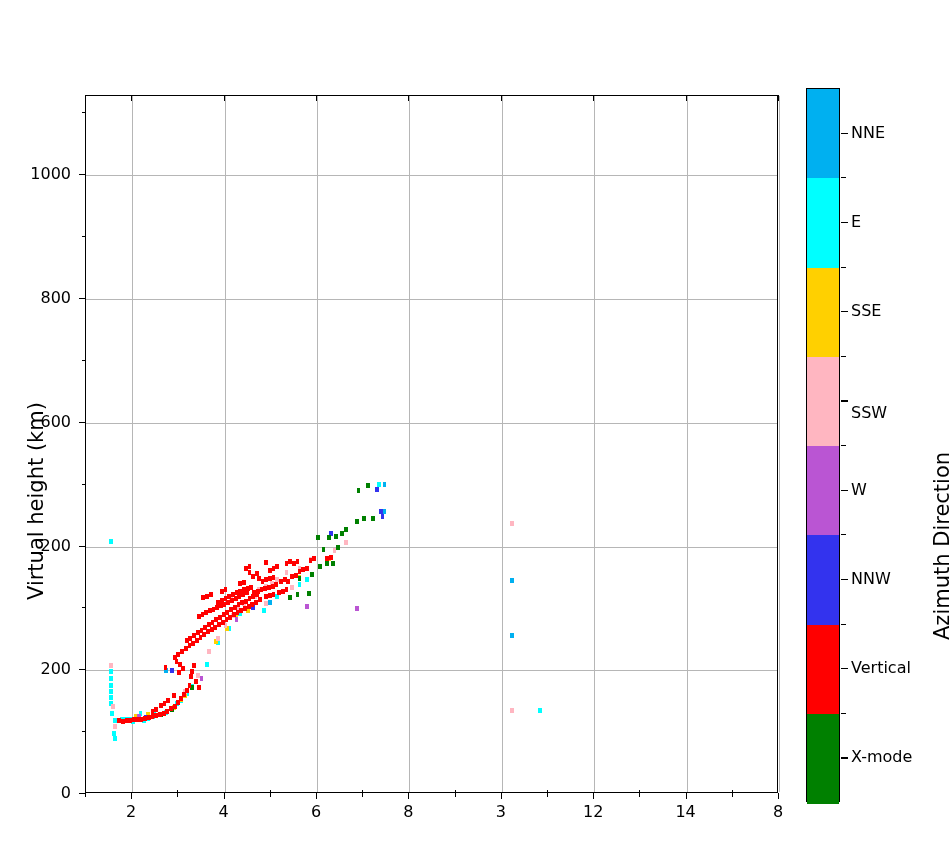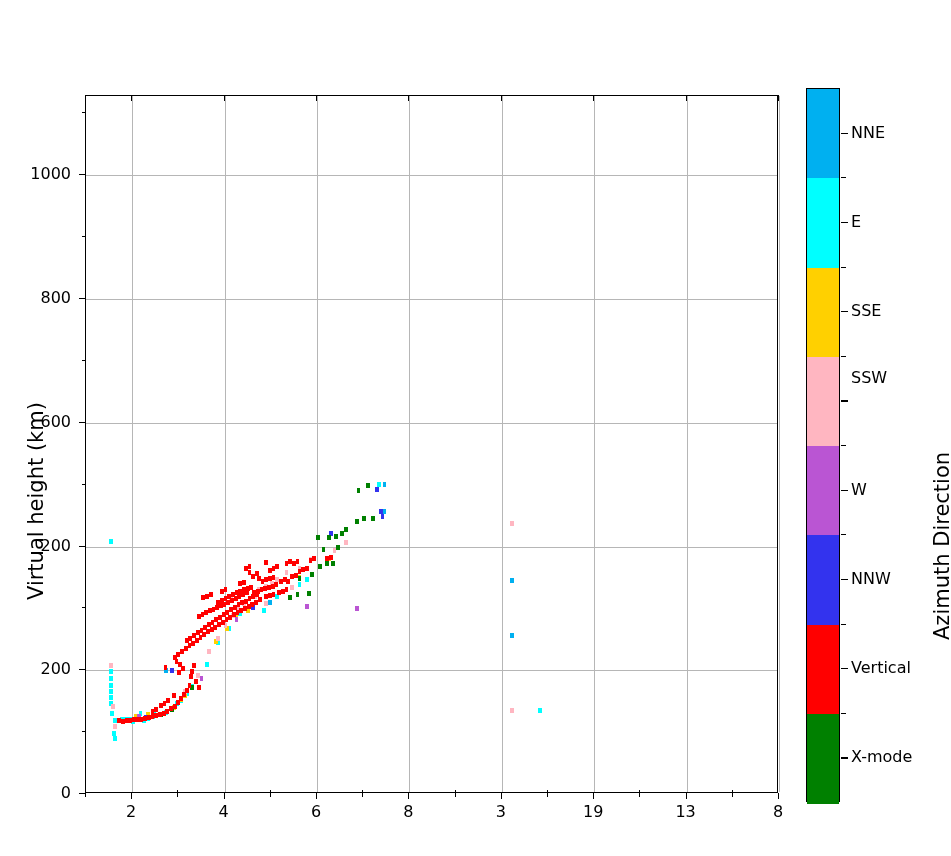--- a/index.html
+++ b/index.html
@@ -372,24 +372,24 @@
       <div class="tick-x maj" style="left: 316px; top: 95px;"></div>
       <div class="lab-x" style="left: 286px; top: 802px;">6</div>
       <div class="tick-x maj" style="left: 408.4px; top: 793px;"></div>
       <div class="tick-x maj" style="left: 408.4px; top: 95px;"></div>
       <div class="lab-x" style="left: 378.4px; top: 802px;">8</div>
       <div class="tick-x maj" style="left: 500.8px; top: 793px;"></div>
       <div class="tick-x maj" style="left: 500.8px; top: 95px;"></div>
       <div class="lab-x" style="left: 470.8px; top: 802px;">3</div>
       <div class="tick-x maj" style="left: 593.2px; top: 793px;"></div>
       <div class="tick-x maj" style="left: 593.2px; top: 95px;"></div>
-      <div class="lab-x" style="left: 563.2px; top: 802px;">19</div>
+      <div class="lab-x" style="left: 563.2px; top: 802px;">12</div>
       <div class="tick-x maj" style="left: 685.6px; top: 793px;"></div>
       <div class="tick-x maj" style="left: 685.6px; top: 95px;"></div>
-      <div class="lab-x" style="left: 655.6px; top: 802px;">13</div>
+      <div class="lab-x" style="left: 655.6px; top: 802px;">14</div>
       <div class="tick-x maj" style="left: 778px; top: 793px;"></div>
       <div class="tick-x maj" style="left: 778px; top: 95px;"></div>
       <div class="lab-x" style="left: 748px; top: 802px;">8</div>
       <div class="tick-x min" style="left: 85px; top: 793px;"></div>
       <div class="tick-x min" style="left: 85px; top: 789.5px;"></div>
       <div class="tick-x min" style="left: 177.4px; top: 793px;"></div>
       <div class="tick-x min" style="left: 177.4px; top: 789.5px;"></div>
       <div class="tick-x min" style="left: 269.8px; top: 793px;"></div>
       <div class="tick-x min" style="left: 269.8px; top: 789.5px;"></div>
       <div class="tick-x min" style="left: 362.2px; top: 793px;"></div>
@@ -437,21 +437,21 @@
   <div id="cbar-annots">
       <div class="cb-tick" style="top: 132.6px;"></div>
       <div class="cb-lab" style="top: 122.6px;">NNE</div>
       <div class="cb-tick" style="top: 221.9px;"></div>
       <div class="cb-lab" style="top: 211.9px;">E</div>
       <div class="cb-tick" style="top: 177.3px; width: 5px;"></div>
       <div class="cb-tick" style="top: 311.1px;"></div>
       <div class="cb-lab" style="top: 301.1px;">SSE</div>
       <div class="cb-tick" style="top: 266.5px; width: 5px;"></div>
       <div class="cb-tick" style="top: 400.4px;"></div>
-      <div class="cb-lab" style="top: 368px;">SSW</div>
+      <div class="cb-lab" style="top: 403px;">SSW</div>
       <div class="cb-tick" style="top: 355.8px; width: 5px;"></div>
       <div class="cb-tick" style="top: 489.6px;"></div>
       <div class="cb-lab" style="top: 479.6px;">W</div>
       <div class="cb-tick" style="top: 445px; width: 5px;"></div>
       <div class="cb-tick" style="top: 578.9px;"></div>
       <div class="cb-lab" style="top: 568.9px;">NNW</div>
       <div class="cb-tick" style="top: 534.3px; width: 5px;"></div>
       <div class="cb-tick" style="top: 668.1px;"></div>
       <div class="cb-lab" style="top: 658.1px;">Vertical</div>
       <div class="cb-tick" style="top: 623.5px; width: 5px;"></div>

